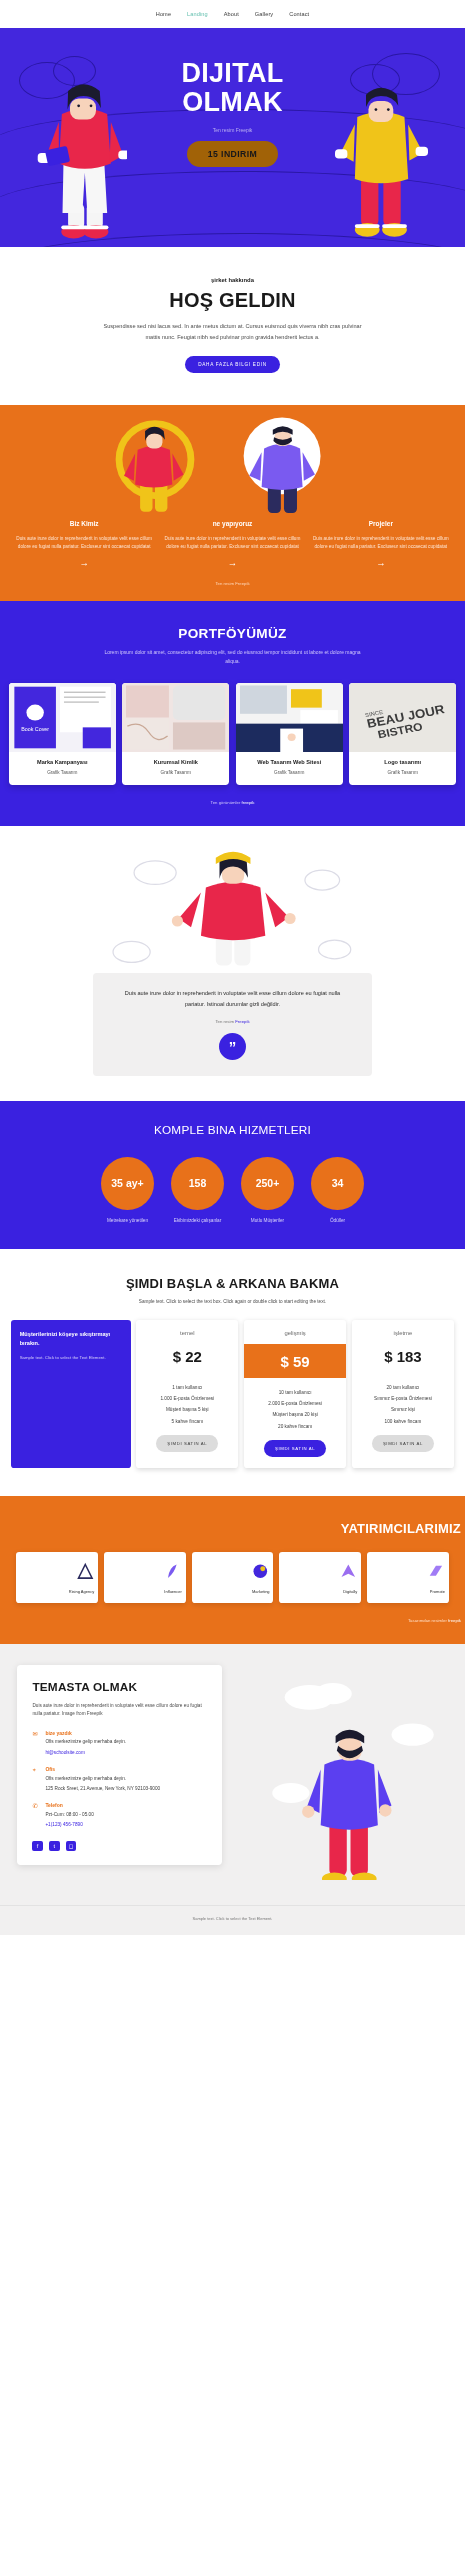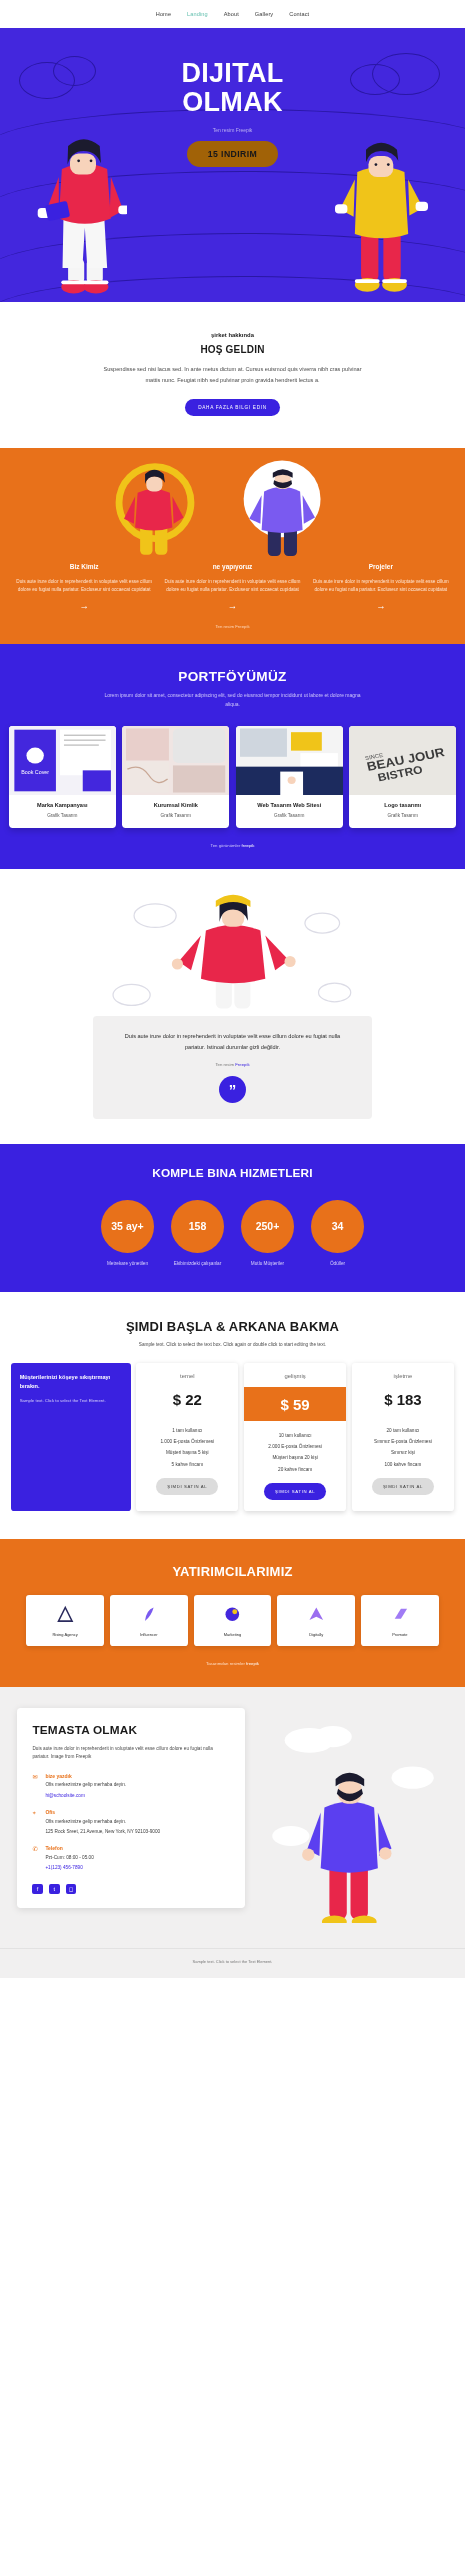--- a/index.html
+++ b/index.html
@@ -18,21 +18,21 @@
     display: flex; align-items: center; justify-content: center;
     gap: 16px;
   }
   .nav a {
     font-size: 5.6px; color: #3a3a3a; text-decoration: none; letter-spacing: 0.1px;
   }
   .nav a.active { color: #63bfae; }
 
   
   .hero {
-    position: relative; background: #4327dd; height: 274px; overflow: hidden;
+    position: relative; background: #4327dd; height: 219px; overflow: hidden;
   }
   .hero .cloud { position: absolute; border: 0.9px solid #2a17a4; border-radius: 50%; }
   .hero .wave {
     position: absolute; left: -12.4px; width: 509px; height: 74px;
     border-top: 0.9px solid #2a17a4; border-radius: 50%;
   }
   .hero-inner {
     position: relative; z-index: 4; text-align: center; padding-top: 31px;
   }
   .hero h1 {
@@ -50,21 +50,21 @@
   
   .char { position: absolute; bottom: 0; }
   .char svg { display: block; }
   .char-left { left: 34px; bottom: 6.2px; }
   .char-right { right: 37px; bottom: 6.2px; }
 
   
   .welcome { background: #fff; padding: 30px 0 32px; text-align: center; }
   .eyebrow { font-size: 5.9px; font-weight: 700; color: #1a1a1a; }
   .h2 {
-    font-size: 10px; font-weight: 700; letter-spacing: 0.2px; margin-top: 6.2px;
+    font-size: 20px; font-weight: 700; letter-spacing: 0.2px; margin-top: 6.2px;
   }
   .welcome p {
     font-size: 5.6px; color: #4a4a4a; line-height: 2; margin: 8.7px auto 0;
     width: 261px;
   }
   .pill-blue {
     display: inline-block; margin-top: 12.4px; background: #3a21e0; color: #fff;
     font-size: 4.7px; letter-spacing: 0.7px; padding: 6.2px 13.6px;
     border-radius: 12.4px; border: none; cursor: pointer;
   }
@@ -119,21 +119,21 @@
   .quote-box .credit { font-size: 4.3px; color: #777; margin-top: 10px; }
   .quote-box .credit b { color: #3a21e0; font-weight: 400; }
   .qmark {
     width: 27px; height: 27px; border-radius: 50%; background: #3a21e0;
     color: #fff; font-size: 15px; font-weight: 700; line-height: 27px;
     margin: 8.7px auto 0;
   }
 
   
   .stats { background: #3a21e0; padding: 22px 0 25px; text-align: center; }
-  .stats h2 { color: #fff; font-size: 11.8px; font-weight: 700; letter-spacing: 0.2px; }
+  .stats h2 { color: #fff; font-size: 11.8px; font-weight: 400; letter-spacing: 0.2px; }
   .stat-row { display: flex; justify-content: center; gap: 10px; margin-top: 20px; }
   .stat { width: 60px; }
   .circle {
     width: 53px; height: 53px; border-radius: 50%; background: #e8711a;
     color: #fff; font-size: 10.5px; font-weight: 700;
     display: flex; align-items: center; justify-content: center; margin: 0 auto;
   }
   .stat .lbl { color: #d9d2fb; font-size: 4.7px; margin-top: 6.8px; line-height: 1.5; }
 
   
@@ -157,35 +157,35 @@
   .plan ul { list-style: none; margin-top: 8.7px; }
   .plan li { font-size: 4.7px; color: #3c3c3c; padding: 3.1px 3.7px; }
   .buy {
     display: inline-block; margin-top: 8.7px; font-size: 4.3px; letter-spacing: 0.6px;
     padding: 5.6px 11px; border-radius: 10px; border: none; cursor: pointer;
     background: #dcdcdc; color: #3a3a3a;
   }
   .plan.featured .buy { background: #3a21e0; color: #fff; }
 
   
-  .investors { background: #e8711a; padding: 25px 14px 21px; text-align: center; }
+  .investors { background: #e8711a; padding: 25px 4px 21px; text-align: right; }
   .investors h2 { color: #fff; font-size: 13px; font-weight: 700; letter-spacing: 0.2px; }
   .logos { display: flex; gap: 6.2px; padding: 0 12.4px; margin-top: 16px; }
   .logo-card {
     flex: 1; background: #fff; border-radius: 3.1px; padding: 10px 3.7px 8.7px;
     box-shadow: 0 1.2px 5px rgba(0,0,0,.12);
   }
   .logo-card .nm { font-size: 4px; margin-top: 6.2px; color: #2b2b2b; line-height: 1.4; }
   .investors .credit { color: #ffdcc2; font-size: 4.3px; margin-top: 15px; }
   .investors .credit b { color: #fff; font-weight: 400; }
 
   
   .contact { background: #f1f0f0; padding: 21px 0 18.6px; position: relative; min-height: 261px; }
   .contact-card {
-    width: 228px; margin-left: 17.4px; background: #fff; border-radius: 3.7px;
+    width: 205px; margin-left: 17.4px; background: #fff; border-radius: 3.7px;
     padding: 15px 15px 13.6px; box-shadow: 0 1.9px 7.4px rgba(0,0,0,.10); position: relative; z-index: 3;
   }
   .contact-card h2 { font-size: 11.8px; font-weight: 700; letter-spacing: 0.2px; }
   .contact-card .intro { font-size: 4.7px; color: #4a4a4a; line-height: 1.85; margin-top: 7.4px; }
   .cinfo { margin-top: 11px; }
   .cinfo .blk { display: flex; gap: 5.6px; margin-bottom: 8.7px; }
   .cinfo .ico { color: #e8711a; font-size: 6.2px; line-height: 1.2; width: 7.4px; flex: none; }
   .cinfo .ttl { font-size: 5px; font-weight: 700; color: #e8711a; }
   .cinfo .txt { font-size: 4.7px; color: #3c3c3c; line-height: 1.75; margin-top: 2.5px; }
   .cinfo .txt a { color: #3a21e0; text-decoration: none; }

